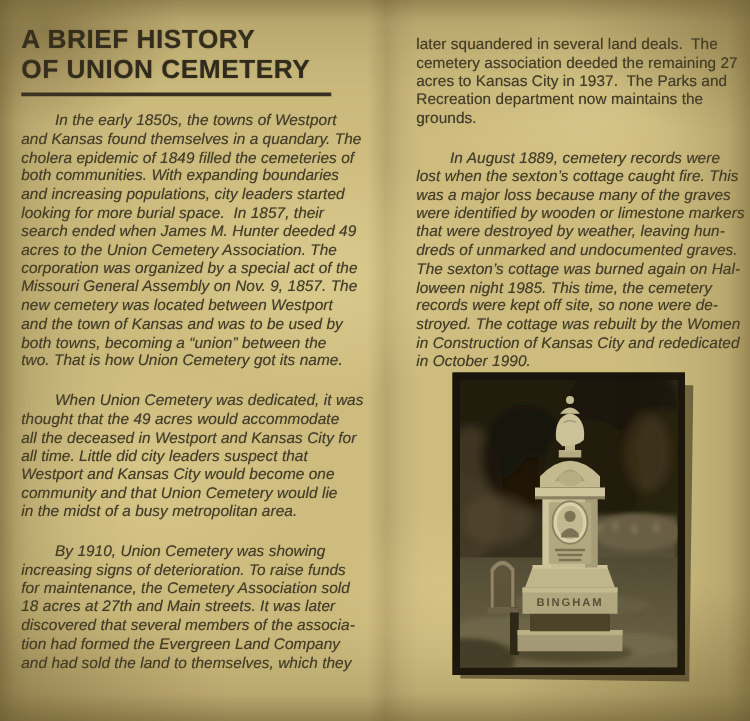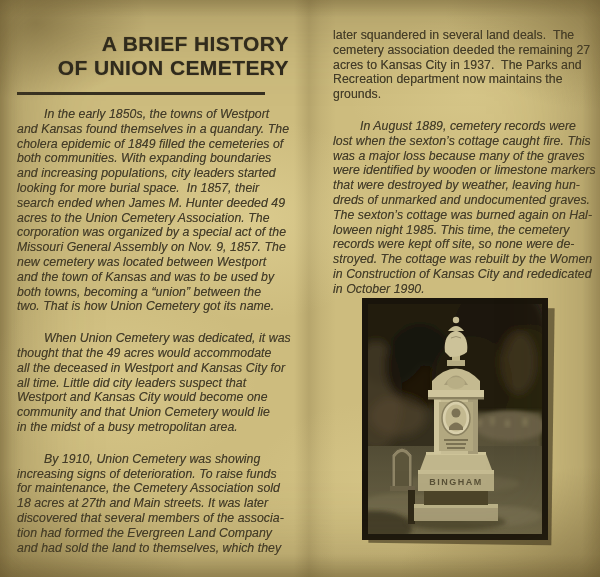--- a/index.html
+++ b/index.html
@@ -26,23 +26,22 @@
   }
   #vignette{
     position:absolute;inset:0;pointer-events:none;z-index:9;
     box-shadow: inset 0 0 85px 12px rgba(88,72,34,.38), inset 0 0 16px 2px rgba(88,72,34,.18);
   }
   .col{position:absolute;}
   #col-left{left:17px;top:20px;width:284px;}
   #col-right{left:333px;top:28px;width:258px;}
   .doc-title{
     font-weight:bold;font-size:21px;line-height:24px;letter-spacing:.4px;
-    color:#2f2a1d;white-space:pre-line;margin:12px;
+    color:#2f2a1d;white-space:pre-line;margin:0;
     text-shadow:0 0 1px rgba(47,42,29,.55);
-    text-align:right;
   }
   .title-rule{height:3px;width:248px;background:#363021;margin:6px 0 12px 0;}
   .para{
     margin:0 0 17px 0;
     font-size:12.3px;line-height:14.8px;
     white-space:pre;letter-spacing:.05px;
     text-shadow:0 0 .6px rgba(68,61,41,.6);
   }
   .indent{text-indent:27px;font-style:italic;}
   #photo-shadow{

